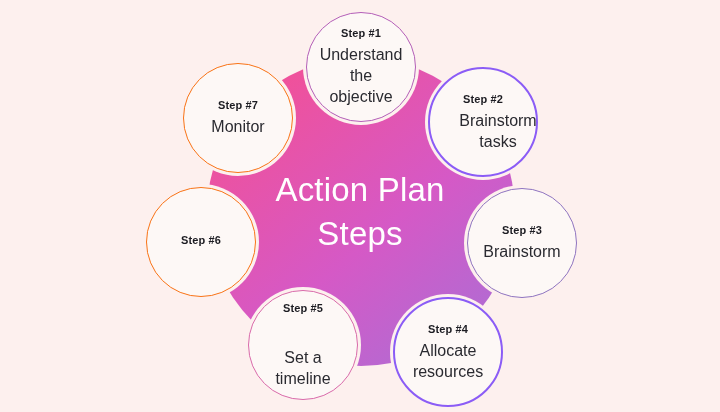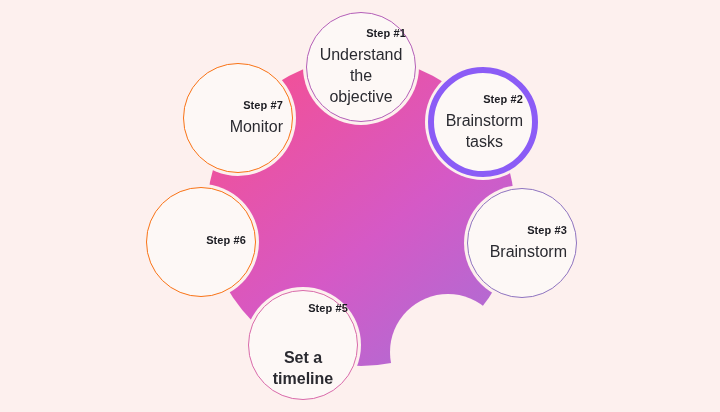--- a/index.html
+++ b/index.html
@@ -58,21 +58,21 @@
     position: absolute;
     width: 110px;
     height: 110px;
     margin-left: -55px;
     margin-top: -55px;
     border-radius: 50%;
     background: #fdf8f6;
     box-sizing: border-box;
     display: flex;
     flex-direction: column;
-    align-items: flex-end;
+    align-items: center;
     justify-content: center;
     text-align: center;
     padding: 0 9px;
   }
 
   .step-num {
     font-size: 11px;
     font-weight: bold;
     color: #1c1c22;
     letter-spacing: 0.1px;
@@ -84,21 +84,21 @@
     font-weight: 400;
     color: #2a2a30;
     line-height: 21px;
   }
 
   
   .b-pink    { border: 1px solid #f97316; }
   .b-pinkmag { border: 1px solid #d96aaa; gap: 28px; }
   .b-mag     { border: 1px solid #b45fb8; }
   .b-purple  { border: 1px solid #8f74c0; }
-  .b-purple2 { border: 6px solid #8b5cf6; }
+  .b-purple2 { border: 2px solid #8b5cf6; }
 </style>
 </head>
 <body>
 
 <div id="stage">
 
   <div class="blob-wrap">
     <svg class="blob-svg" width="720" height="412" viewBox="0 0 720 412">
       <defs>
         <linearGradient id="blobGrad" x1="0" y1="0.15" x2="1" y2="0.85">
@@ -117,41 +117,48 @@
           <circle cx="448" cy="352" r="58" fill="black"></circle>
           <circle cx="303" cy="345" r="58" fill="black"></circle>
           <circle cx="201" cy="242" r="58" fill="black"></circle>
           <circle cx="238" cy="118" r="58" fill="black"></circle>
         </mask>
       </defs>
       <rect x="0" y="0" width="720" height="412" fill="url(#blobGrad)" mask="url(#blobMask)"></rect>
     </svg>
   </div>
 
+  <div class="center-title">Action Plan
+Steps</div>
 
   <div class="step b-mag" style="left:361px; top:67px;">
     <div class="step-num">Step #1</div>
     <div class="step-desc" style="white-space:pre-line;">Understand the
 objective</div>
   </div>
 
   <div class="step b-purple2" style="left:483px; top:122px;">
     <div class="step-num">Step #2</div>
     <div class="step-desc" style="white-space:pre-line;padding-left:30px;">Brainstorm tasks</div>
   </div>
 
   <div class="step b-purple" style="left:522px; top:243px;">
     <div class="step-num">Step #3</div>
     <div class="step-desc" style="white-space:pre-line;">Brainstorm</div>
   </div>
 
+  <div class="step b-purple2" style="left:448px; top:352px;">
+    <div class="step-num">Step #4</div>
+    <div class="step-desc" style="white-space:pre-line;">Allocate
+resources</div>
+  </div>
 
   <div class="step b-pinkmag" style="left:303px; top:345px;">
     <div class="step-num">Step #5</div>
-    <div class="step-desc" style="white-space:pre-line;font-weight:bold;">Set a timeline</div>
+    <div class="step-desc" style="white-space:pre-line;">Set a timeline</div>
   </div>
 
   <div class="step b-pink" style="left:201px; top:242px;">
     <div class="step-num">Step #6</div>
   </div>
 
   <div class="step b-pink" style="left:238px; top:118px;">
     <div class="step-num">Step #7</div>
     <div class="step-desc" style="white-space:pre-line;">Monitor</div>
   </div>

